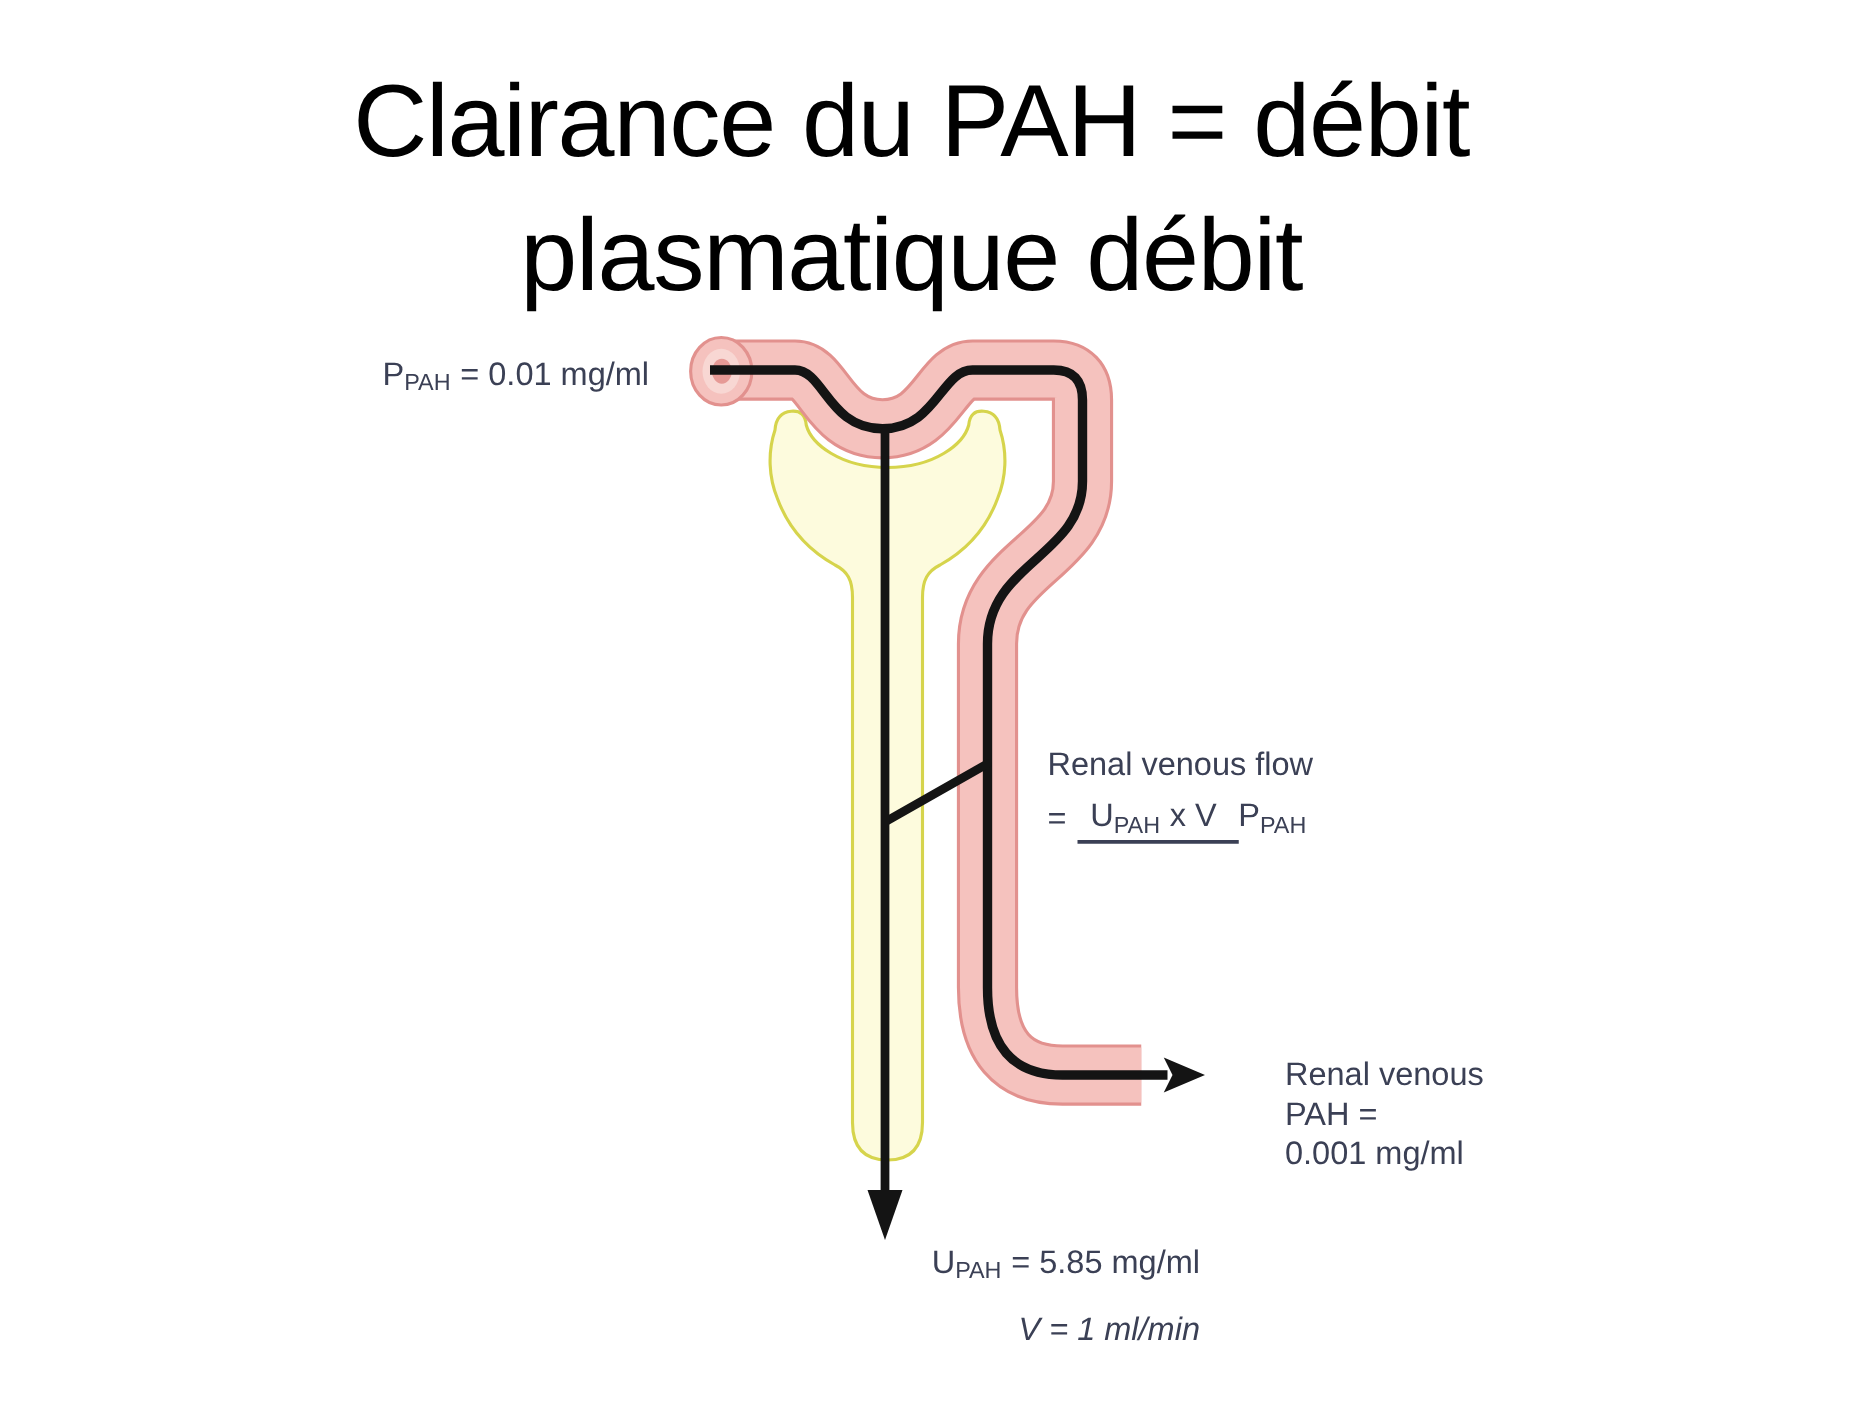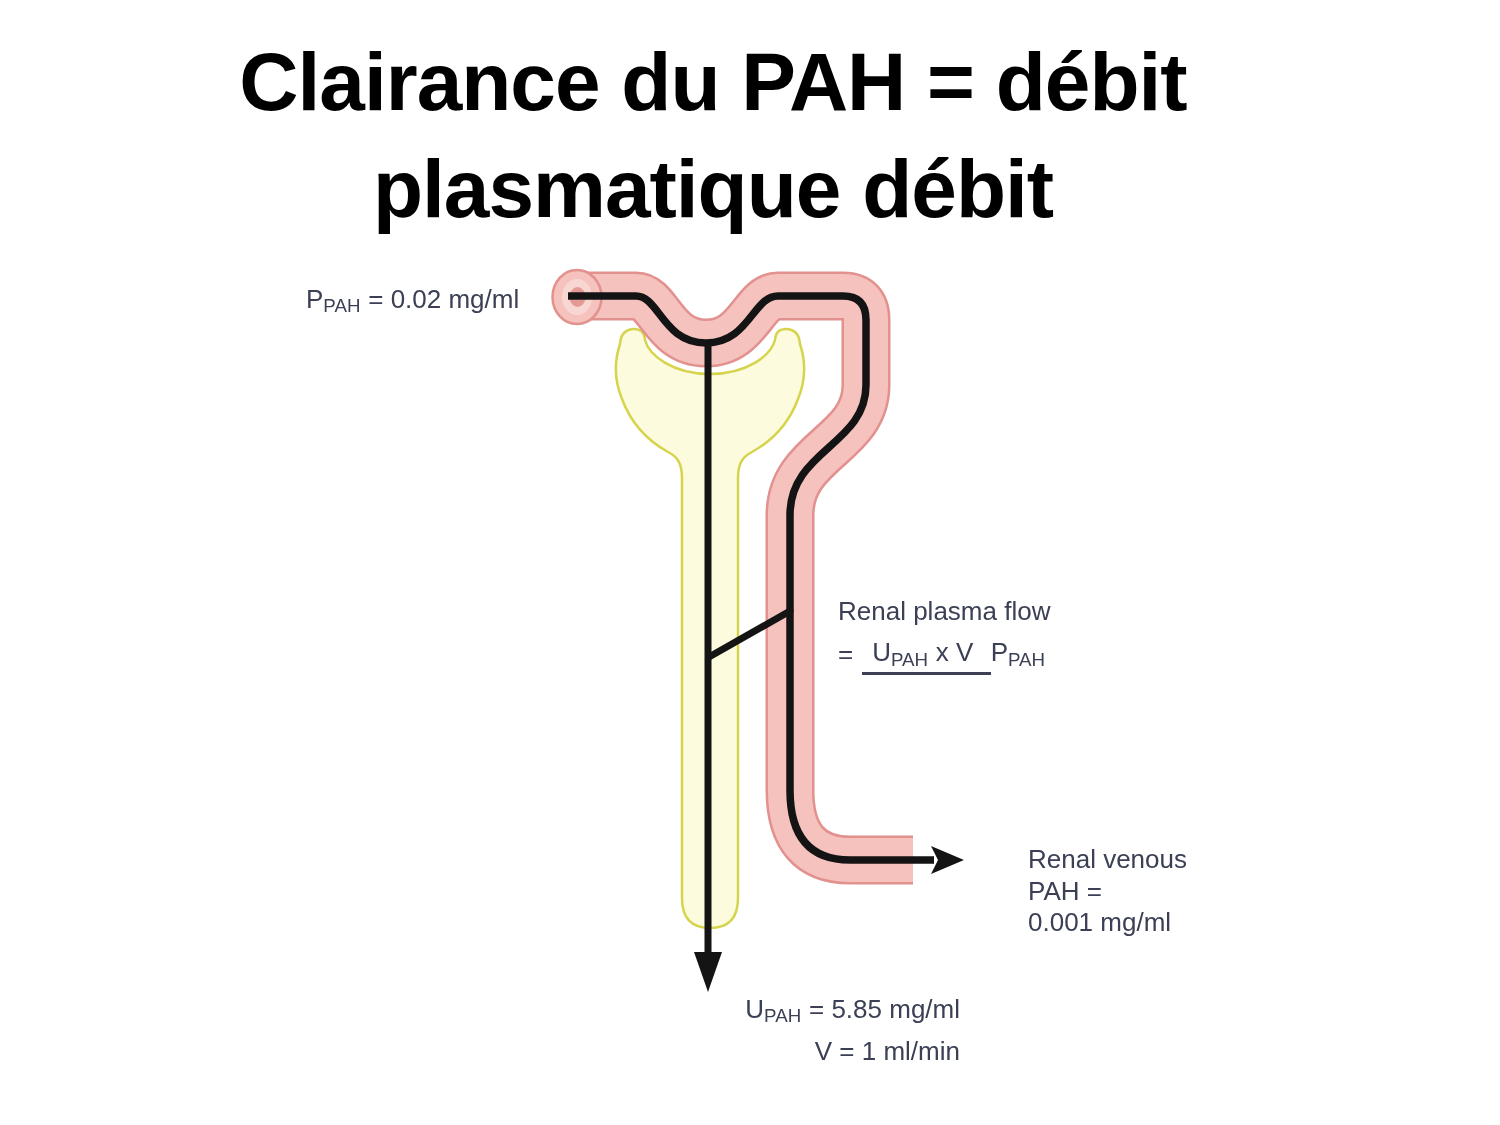--- a/index.html
+++ b/index.html
@@ -11,25 +11,25 @@
   }
   .slide {
     position: relative;
     width: 1500px; height: 1125px;
     background: var(--bg, #ffffff);
     overflow: hidden;
   }
   .title {
     position: absolute;
     left: 0; top: 28px; width: 1426px;
-    margin: 0;
+    margin: 16px;
     text-align: center;
     font-size: 82px;
     line-height: 1.31;
-    font-weight: bold;
+    font-weight: normal;
     letter-spacing: -1px;
     color: var(--title-color, #000);
   }
   .title .line { display: block; }
   svg.art {
     position: absolute;
     left: 0; top: 0;
     width: 1500px; height: 1125px;
   }
   
@@ -58,21 +58,21 @@
   .rest { margin-left: 0.3em; }
   .inflow-label   { left: 306px; top: 284px; }
   .formula        { left: 838px; top: 596px; }
   .formula-body   { display: flex; align-items: center; margin-top: 10px; }
   .formula-eq     { margin-right: 9px; }
   .fraction       { display: inline-block; text-align: right; }
   .numerator      { padding: 0 10px 5px 10px; border-bottom: 3px solid var(--text-color, #3b4055); }
   .denominator    { padding-top: 5px; }
   .venous-label   { left: 1028px; top: 844px; line-height: 1.22; }
   .urine-labels   { left: 460px; top: 994px; width: 500px; text-align: right; white-space: nowrap; }
-  .urine-flow-line{ margin-top: 8px; }
+  .urine-flow-line{ margin-top: 20px; font-style: italic; }
 </style>
 </head>
 <body>
 
 <div class="slide">
 
   <h1 class="title">
     <span class="line">Clairance du PAH = débit</span>
     <span class="line">plasmatique débit</span>
   </h1>
@@ -109,25 +109,25 @@
          Q 866 296 866 320 V 385 C 866 445 790 450 790 515 V 790 Q 790 860 850 860 H 934"></path>
     <polygon class="arrowhead" points="931,846 964,860 931,874 938,860"></polygon>
 
     <path class="flow-thin" d="M 790 611 L 709 657"></path>
 
     <path class="flow-thin" d="M 708 345 V 956"></path>
     <polygon class="arrowhead" points="694,952 722,952 708,992"></polygon>
   </svg>
 
   <div class="lbl inflow-label">
-    <span>P</span><span class="sub">PAH</span><span class="rest">= 0.02 mg/ml</span>
+    <span>P</span><span class="sub">PAH</span><span class="rest">= 0.01 mg/ml</span>
   </div>
 
   <div class="lbl formula">
-    <div class="formula-heading">Renal plasma flow</div>
+    <div class="formula-heading">Renal venous flow</div>
     <div class="formula-body">
       <span class="formula-eq">=</span>
       <span class="fraction">
         <span class="numerator">
           <span>U</span><span class="sub">PAH</span><span class="rest">x V</span>
         </span>
         <span class="denominator">
           <span>P</span><span class="sub">PAH</span>
         </span>
       </span>

